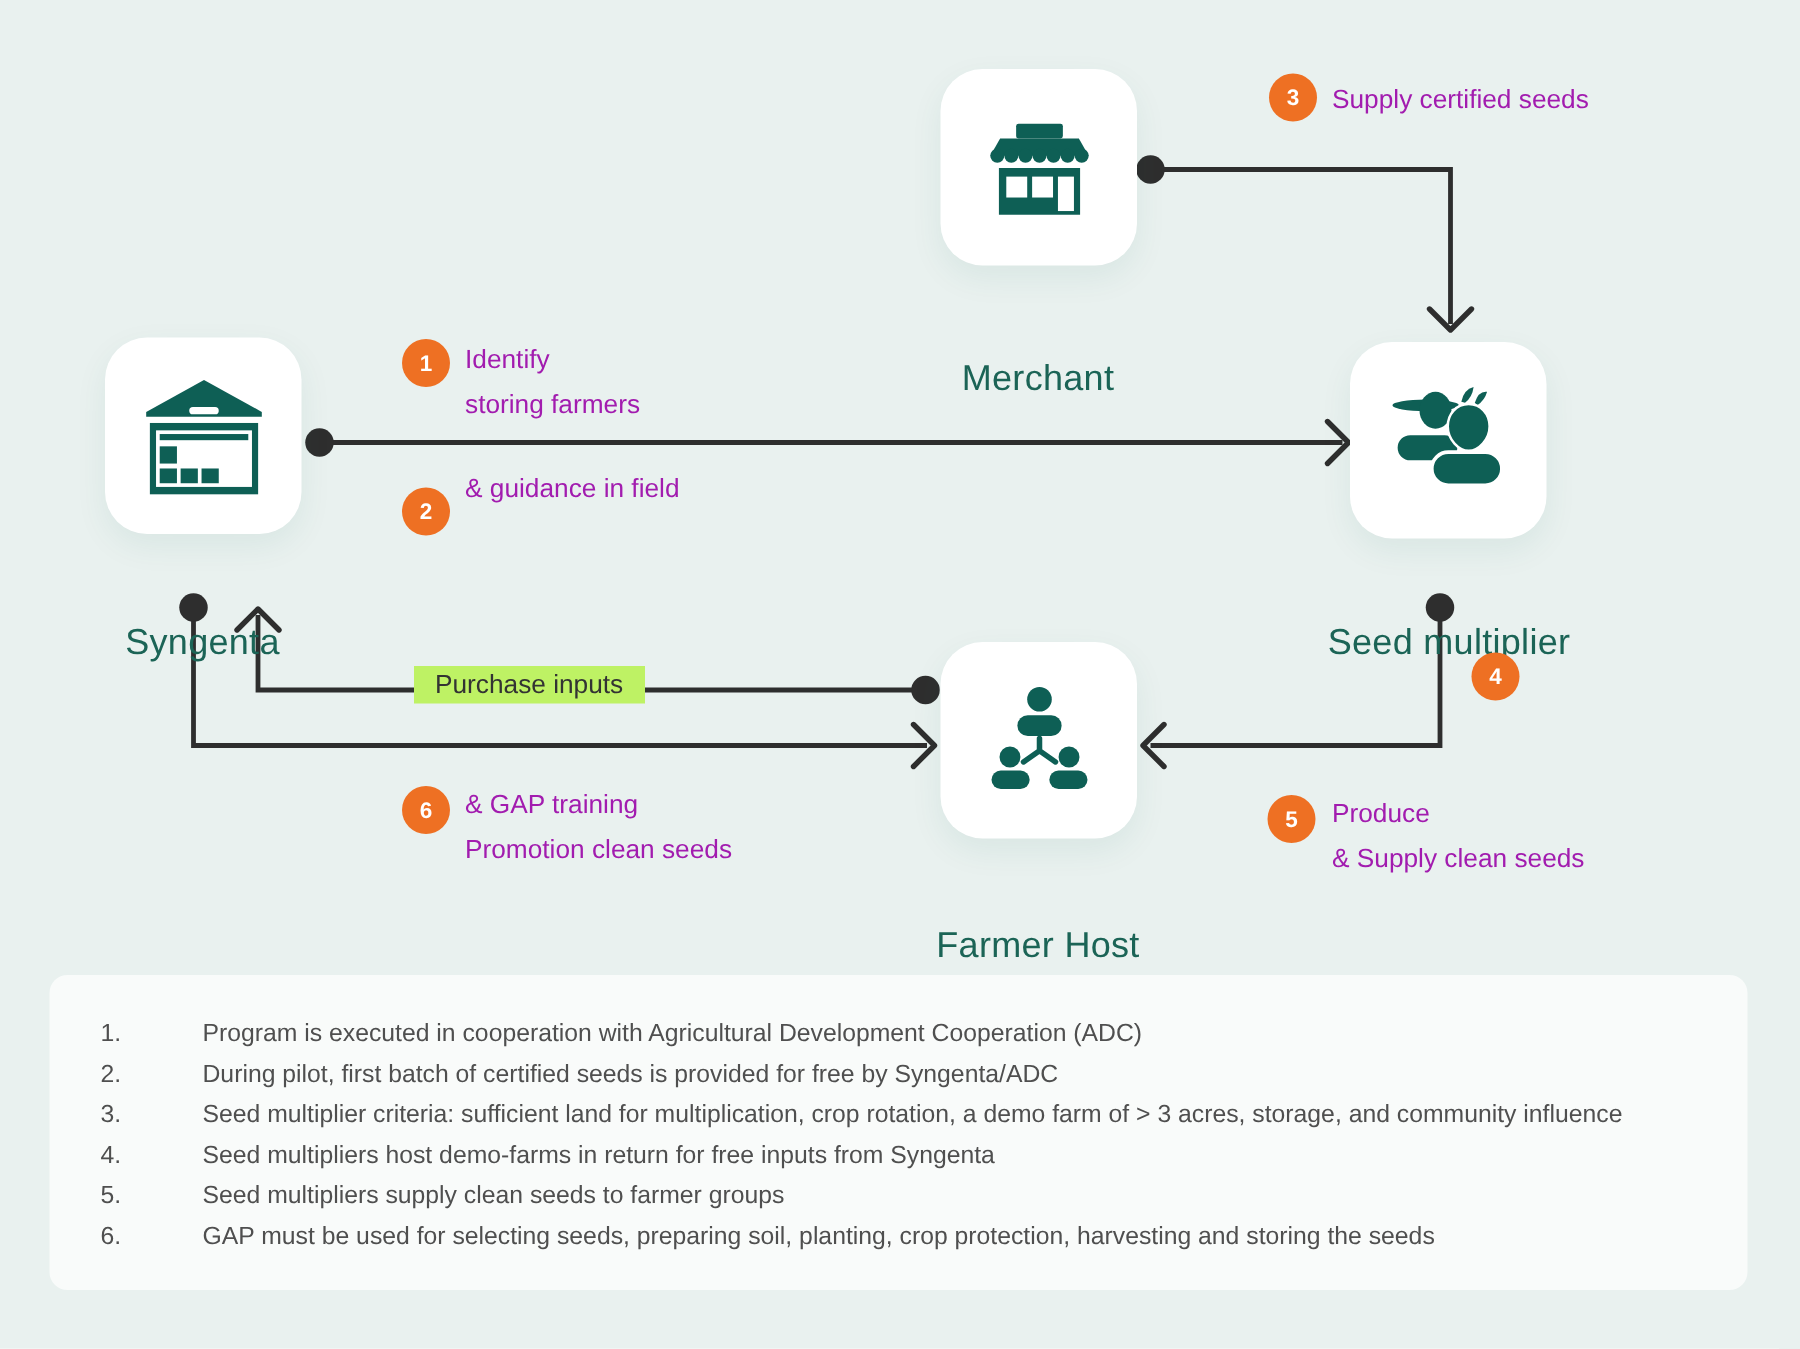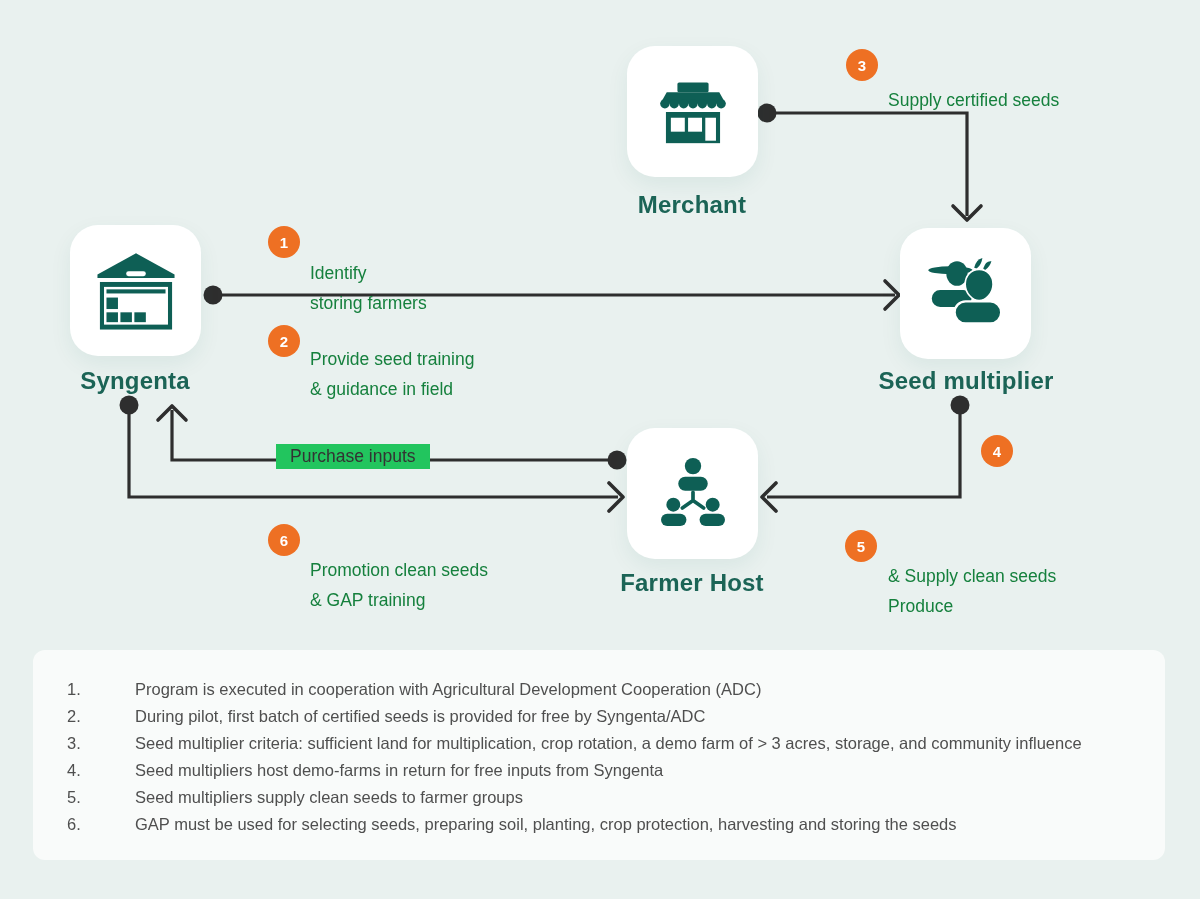--- a/index.html
+++ b/index.html
@@ -12,32 +12,32 @@
   }
   .edges{position:absolute;left:0;top:0;width:1200px;height:899px;pointer-events:none;}
   .node-box{
     position:absolute;width:131px;height:131px;background:#FFFFFF;
     border-radius:28px;display:flex;align-items:center;justify-content:center;
     box-shadow:0 8px 22px rgba(14,95,85,0.07);
   }
   .node-box svg{width:82px;height:82px;display:block;}
   .node-label{
     position:absolute;width:220px;text-align:center;
-    color:#1B6456;font-weight:bold;font-size:24px;letter-spacing:0.2px;
+    color:#1B6456;font-weight:normal;font-size:24px;letter-spacing:0.2px;margin-top:48px;
   }
   .badge{
     position:absolute;width:32px;height:32px;border-radius:50%;
     background:#EE7023;color:#FFFFFF;font-weight:bold;font-size:15px;
     display:flex;align-items:center;justify-content:center;
   }
   .step-text{
-    position:absolute;color:#15803d;font-size:17.5px;line-height:30px;margin-top:34px;
+    position:absolute;color:#a21caf;font-size:17.5px;line-height:30px;
   }
   .edge-label{
-    position:absolute;background:#22c55e;color:#333333;font-size:17.5px;
+    position:absolute;background:#bef264;color:#333333;font-size:17.5px;
     padding:2px 14px;white-space:nowrap;
   }
   .notes-panel{
     position:absolute;left:33px;top:650px;width:1132px;height:210px;
     background:#F9FBFA;border-radius:12px;box-sizing:border-box;
     padding:26px 30px 0 34px;
   }
   .note-row{
     display:flex;color:#4F4F4F;font-size:16.5px;line-height:27px;
   }
@@ -151,41 +151,40 @@
   <div class="node-label" style="left:582px;top:569px;">Farmer Host</div>
 
   <div class="badge" style="left:268px;top:226px;">1</div>
   <div class="step-text" style="left:310px;top:224px;">
     <div>Identify</div>
     <div>storing farmers</div>
   </div>
 
   <div class="badge" style="left:268px;top:325px;">2</div>
   <div class="step-text" style="left:310px;top:310px;">
-    <div>Provide seed training</div>
     <div>&amp; guidance in field</div>
   </div>
 
   <div class="badge" style="left:846px;top:49px;">3</div>
   <div class="step-text" style="left:888px;top:51px;">
     <div>Supply certified seeds</div>
   </div>
 
   <div class="badge" style="left:981px;top:435px;">4</div>
 
   <div class="badge" style="left:845px;top:530px;">5</div>
   <div class="step-text" style="left:888px;top:527px;">
+    <div>Produce</div>
     <div>&amp; Supply clean seeds</div>
-    <div>Produce</div>
   </div>
 
   <div class="badge" style="left:268px;top:524px;">6</div>
   <div class="step-text" style="left:310px;top:521px;">
+    <div>&amp; GAP training</div>
     <div>Promotion clean seeds</div>
-    <div>&amp; GAP training</div>
   </div>
 
   <div class="edge-label" style="left:276px;top:444px;">Purchase inputs</div>
 
   <div class="notes-panel">
     <div class="note-row">
       <span class="note-num">1.</span>
       <span class="note-text">Program is executed in cooperation with Agricultural Development Cooperation (ADC)</span>
     </div>
     <div class="note-row">

